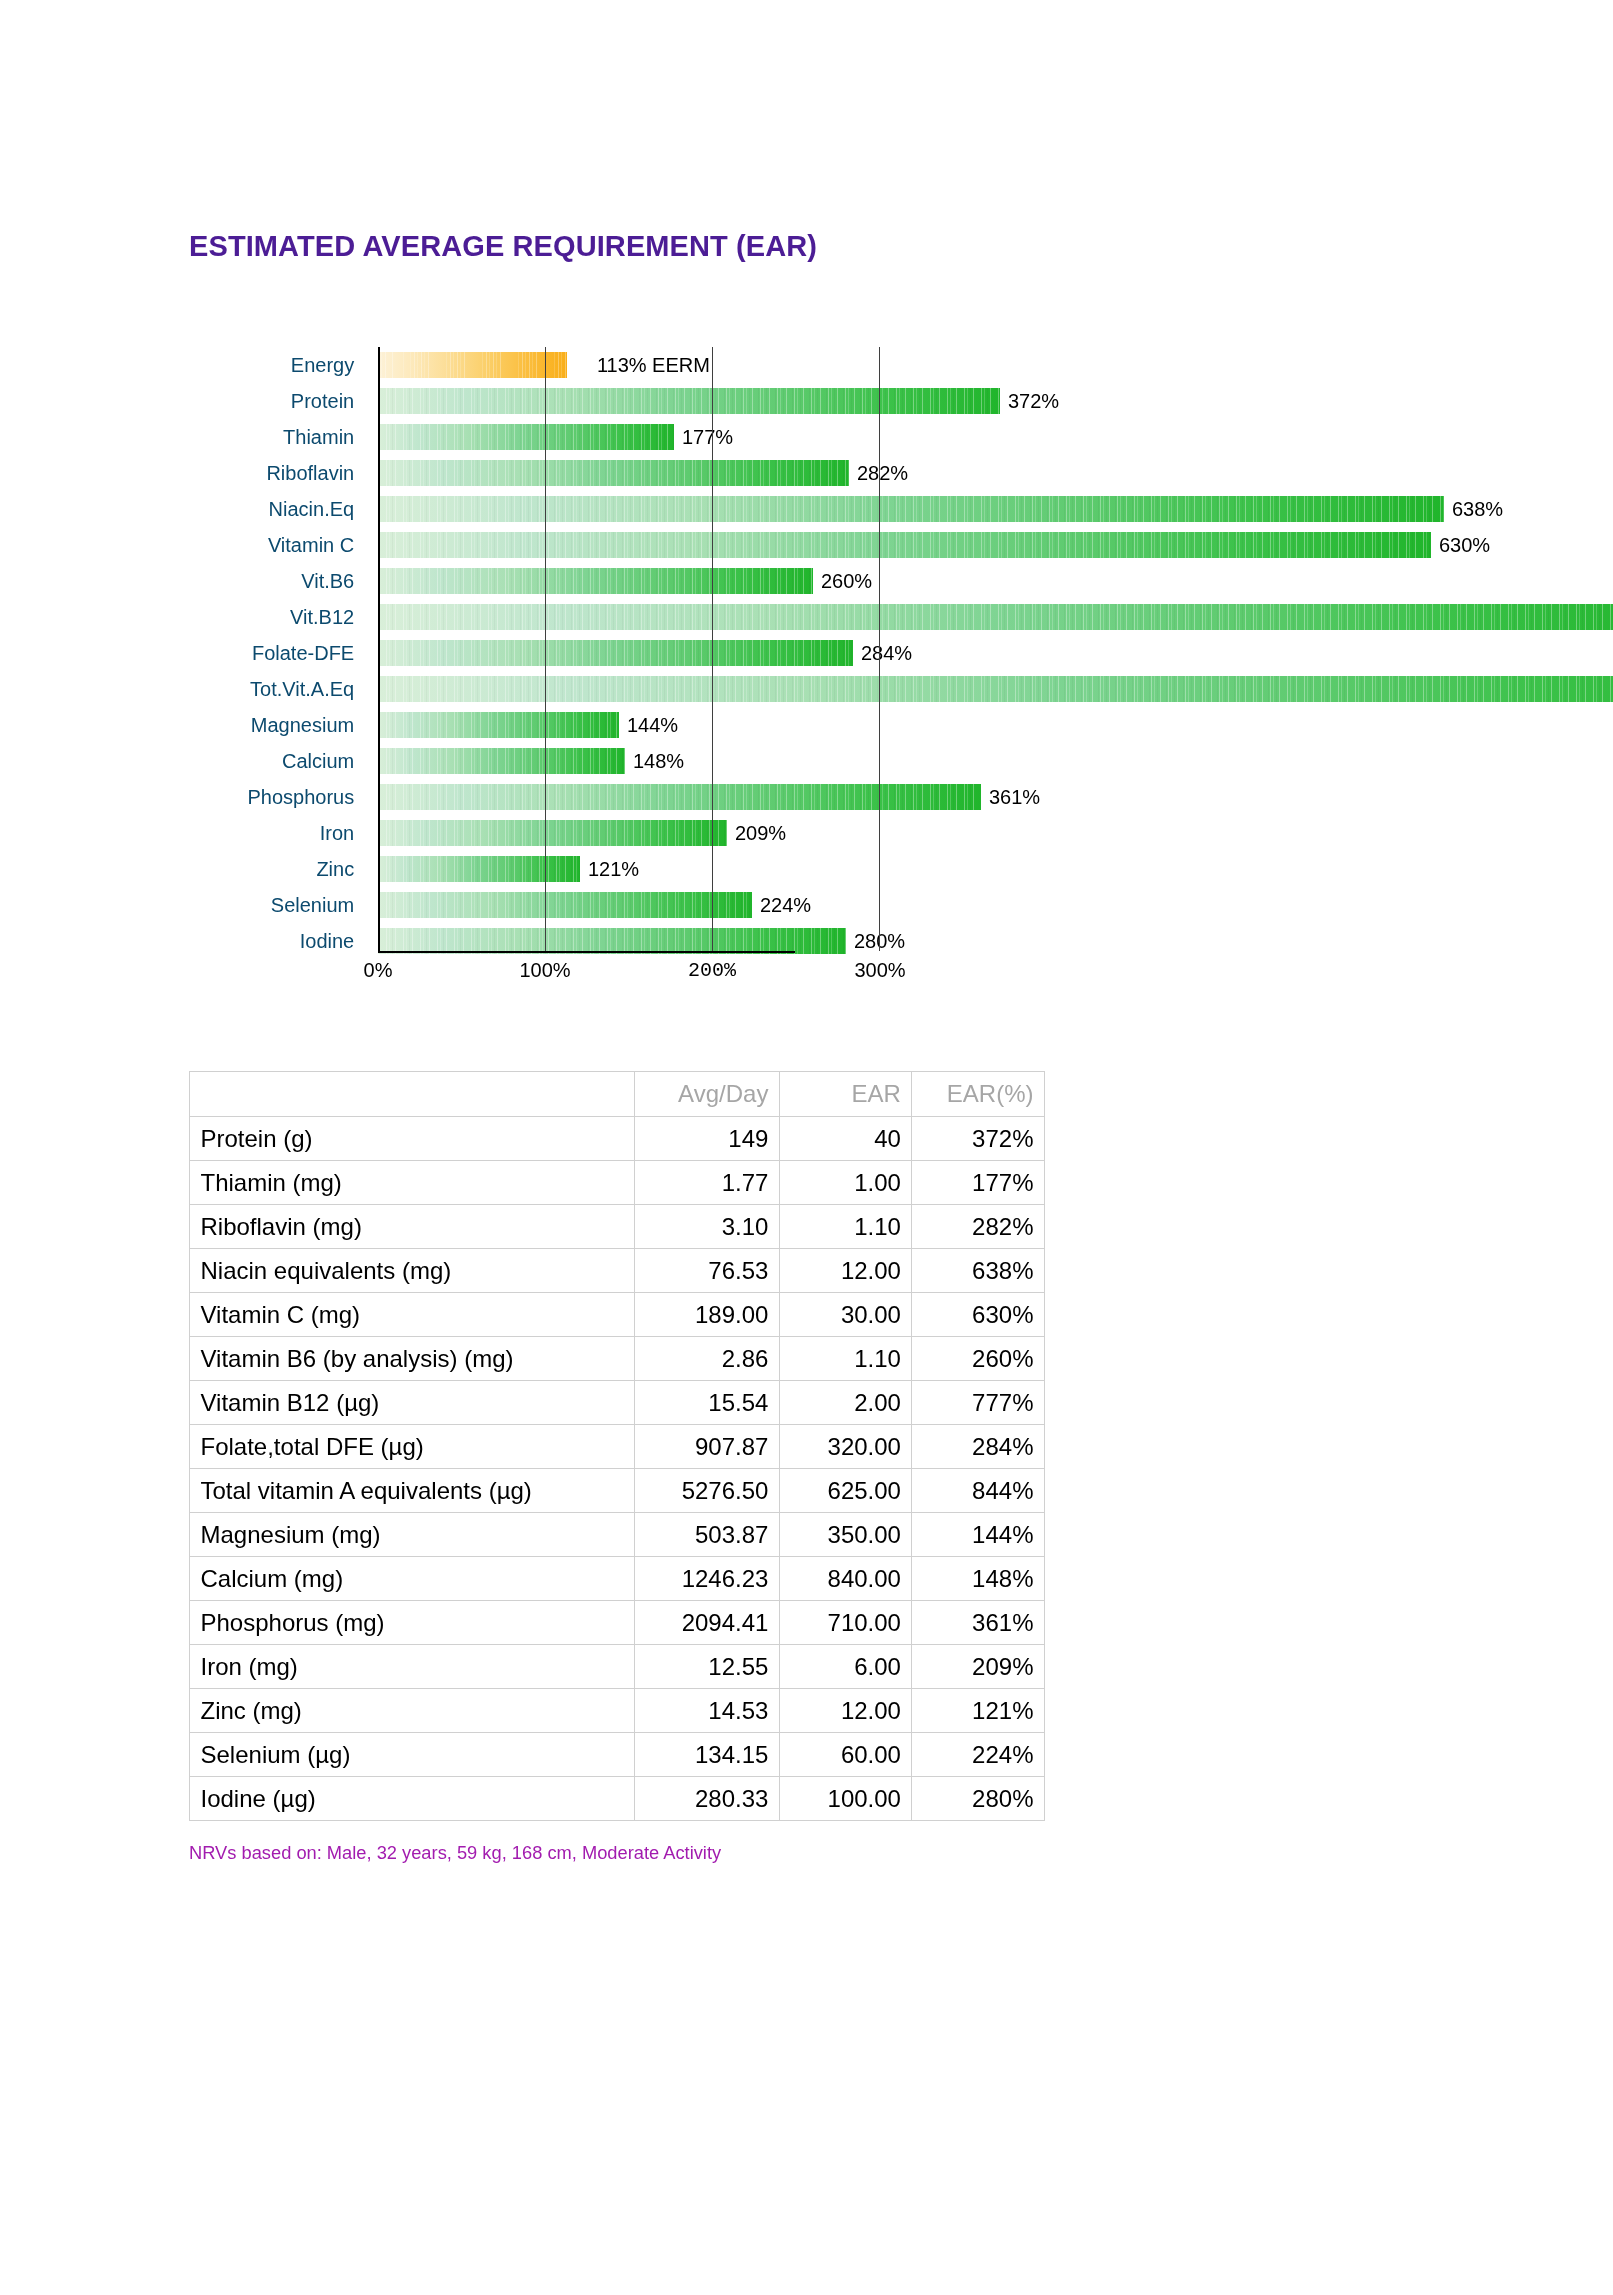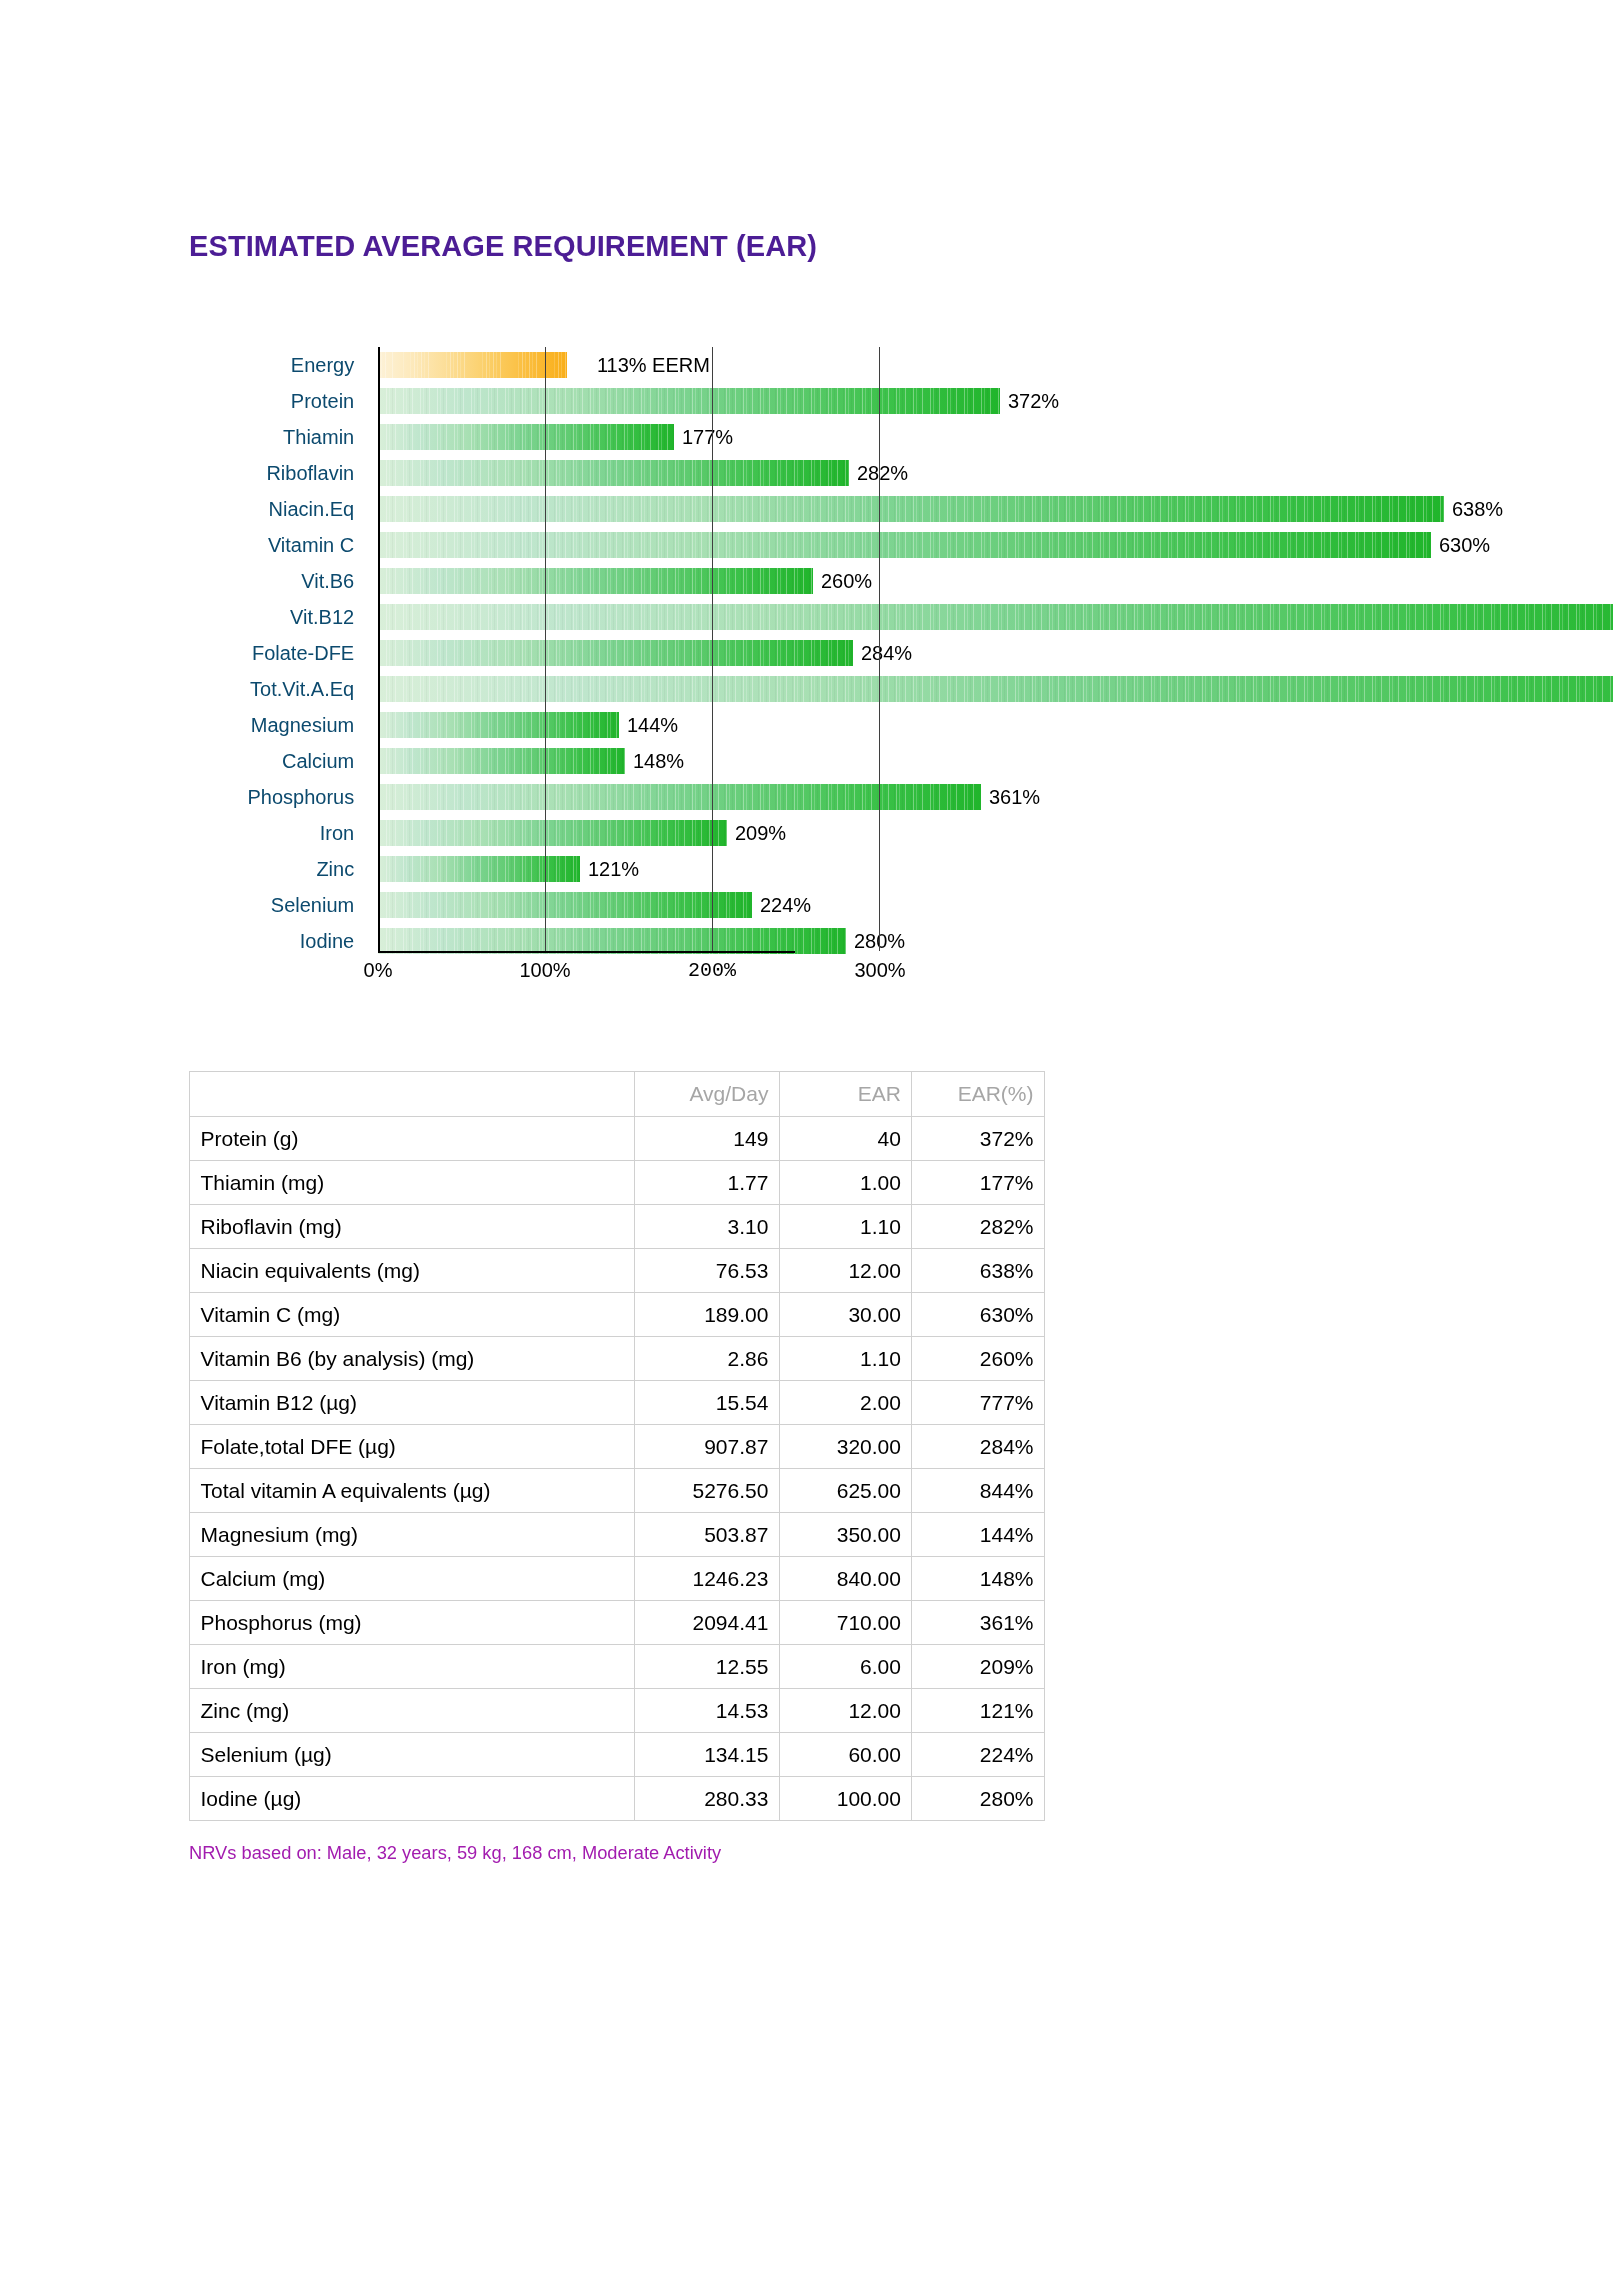--- a/index.html
+++ b/index.html
@@ -152,21 +152,21 @@
     white-space: nowrap;
   }
 
   
   #nrv-table {
     position: absolute;
     left: 189px;
     top: 1071px;
     width: 856px;
     border-collapse: collapse;
-    font-size: 21px;
+    font-size: 24px;
   }
   #nrv-table td, #nrv-table th {
     border: 1.3px solid #d0d0d0;
     height: 43px;
     padding: 0 10.5px;
     font-weight: normal;
     vertical-align: middle;
   }
   #nrv-table thead th {
     color: #a6a6a6;

